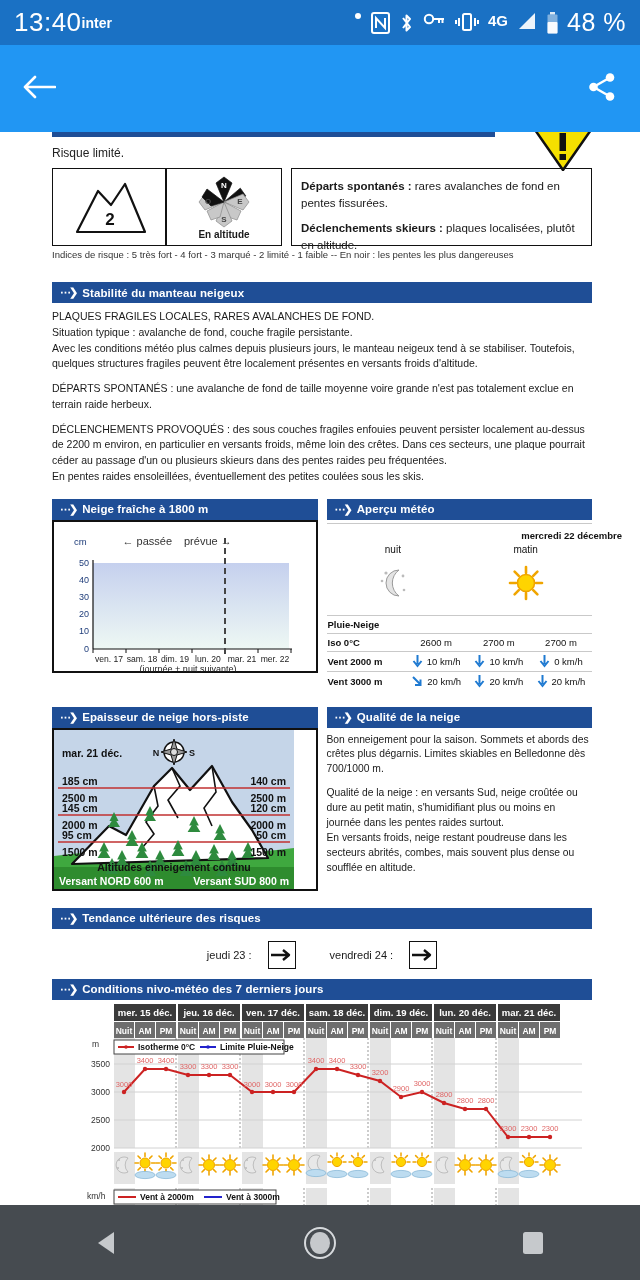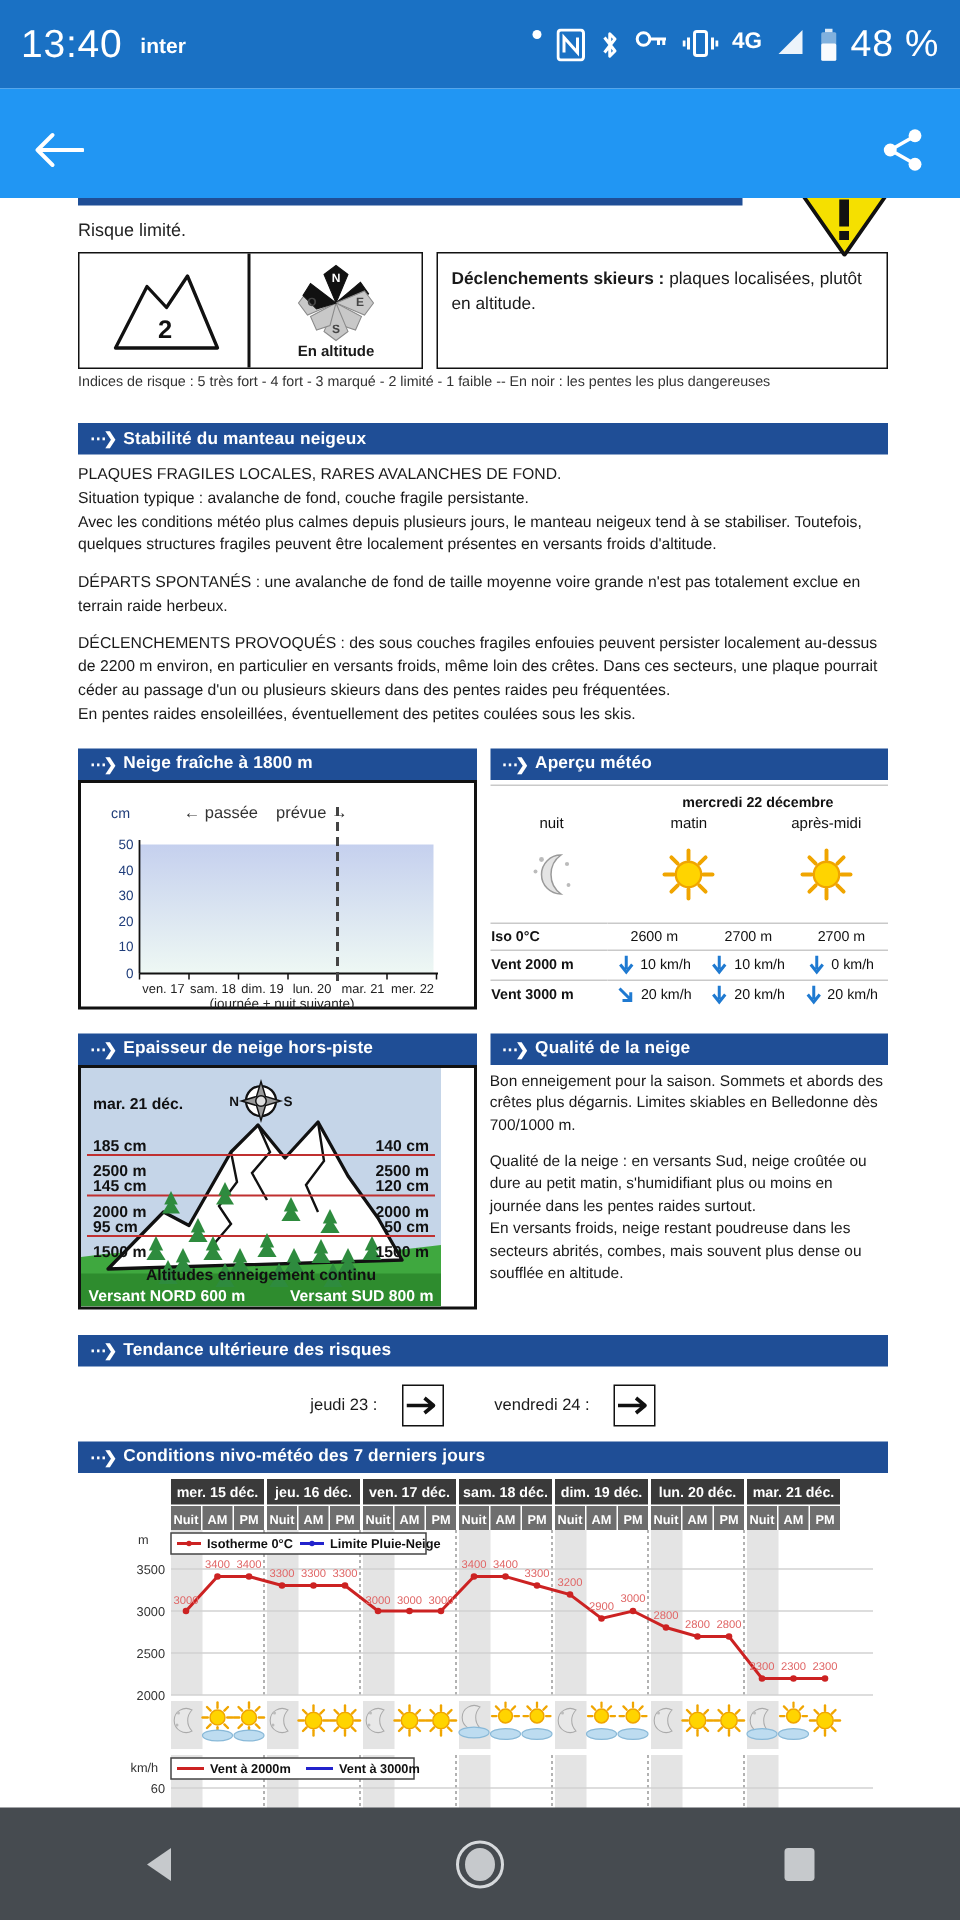--- a/index.html
+++ b/index.html
@@ -6,29 +6,29 @@
   html, body { width: 640px; height: 1280px; }
   body {
     font-family: "Liberation Sans", sans-serif;
     background: #ffffff;
     overflow: hidden;
     position: relative;
   }
 
   
   #status-bar {
-    height: 59px;
+    height: 45px;
     background: #1a71c4;
     display: flex;
     align-items: center;
     padding: 0 14px;
     color: #ffffff;
   }
   #status-bar .clock { font-size: 26px; font-weight: 400; letter-spacing: .5px; }
-  #status-bar .carrier { font-size: 14px; font-weight: 700; margin-left: 12px; }
+  #status-bar .carrier { font-size: 14px; font-weight: 700; margin-left: 0; }
   #status-bar .spacer { flex: 1; }
   #status-bar .sicons { display: flex; align-items: flex-start; gap: 9px; }
   #status-bar .sicons svg { display: block; }
   #status-bar .battpct { font-size: 25px; margin-left: 8px; letter-spacing: .5px; }
 
   
   #app-bar {
     height: 87px;
     background: #2196f3;
     display: flex;
@@ -275,20 +275,21 @@
             <text x="0" y="-14" font-size="8" font-weight="700" text-anchor="middle" fill="#fff">N</text>
             <text x="16" y="2" font-size="8" font-weight="700" text-anchor="middle" fill="#444">E</text>
             <text x="0" y="20" font-size="8" font-weight="700" text-anchor="middle" fill="#444">S</text>
             <text x="-16" y="2" font-size="8" font-weight="700" text-anchor="middle" fill="#444">O</text>
           </g>
         </svg>
         <div class="lbl">En altitude</div>
       </div>
     </div>
     <div class="risk-right">
+      <p><b>Départs spontanés :</b><span> rares avalanches de fond en pentes fissurées.</span></p>
       <p><b>Déclenchements skieurs :</b><span> plaques localisées, plutôt en altitude.</span></p>
     </div>
   </div>
   <div class="risk-foot">Indices de risque : 5 très fort - 4 fort - 3 marqué - 2 limité - 1 faible -- En noir : les pentes les plus dangereuses</div>
 
   <div class="sec-head">
     <span class="arrowglyph">⋯❯</span>
     <span>Stabilité du manteau neigeux</span>
   </div>
   <div class="body-text">
@@ -387,43 +388,27 @@
                       <line x1="30" y1="20" x2="36" y2="20"></line>
                   <line x1="8.6" y1="8.6" x2="12.8" y2="12.8"></line>
                       <line x1="27.2" y1="27.2" x2="31.4" y2="31.4"></line>
                   <line x1="8.6" y1="31.4" x2="12.8" y2="27.2"></line>
                       <line x1="27.2" y1="12.8" x2="31.4" y2="8.6"></line>
                 </g>
                 <circle cx="20" cy="20" r="8.5" fill="#ffd400" stroke="#f0a500" stroke-width="1.6"></circle>
               </svg>
             </div>
           </div>
-          <div class="cell">
-            <div class="mdate">&nbsp;</div>
-            <div class="mslot">après-midi</div>
-            <div class="micon">
-              <svg width="40" height="40" viewBox="0 0 40 40">
-                <g stroke="#f0a500" stroke-width="2.6" stroke-linecap="round">
-                  <line x1="20" y1="4" x2="20" y2="10"></line>
-                      <line x1="20" y1="30" x2="20" y2="36"></line>
-                  <line x1="4" y1="20" x2="10" y2="20"></line>
-                      <line x1="30" y1="20" x2="36" y2="20"></line>
-                  <line x1="8.6" y1="8.6" x2="12.8" y2="12.8"></line>
-                      <line x1="27.2" y1="27.2" x2="31.4" y2="31.4"></line>
-                  <line x1="8.6" y1="31.4" x2="12.8" y2="27.2"></line>
-                      <line x1="27.2" y1="12.8" x2="31.4" y2="8.6"></line>
-                </g>
-                <circle cx="20" cy="20" r="8.5" fill="#ffd400" stroke="#f0a500" stroke-width="1.6"></circle>
-              </svg>
-            </div>
-          </div>
         </div>
 
         <table class="meteo-tbl">
           <tbody>
+                <tr class="hdr">
+            <td class="lbl" colspan="4">Pluie-Neige</td>
+          </tr>
           <tr>
             <td class="lbl">Iso 0°C</td>
             <td>2600 m</td>
             <td>2700 m</td>
             <td>2700 m</td>
           </tr>
           <tr>
             <td class="lbl">Vent 2000 m</td>
             <td>
                     <span class="wind-cell">

